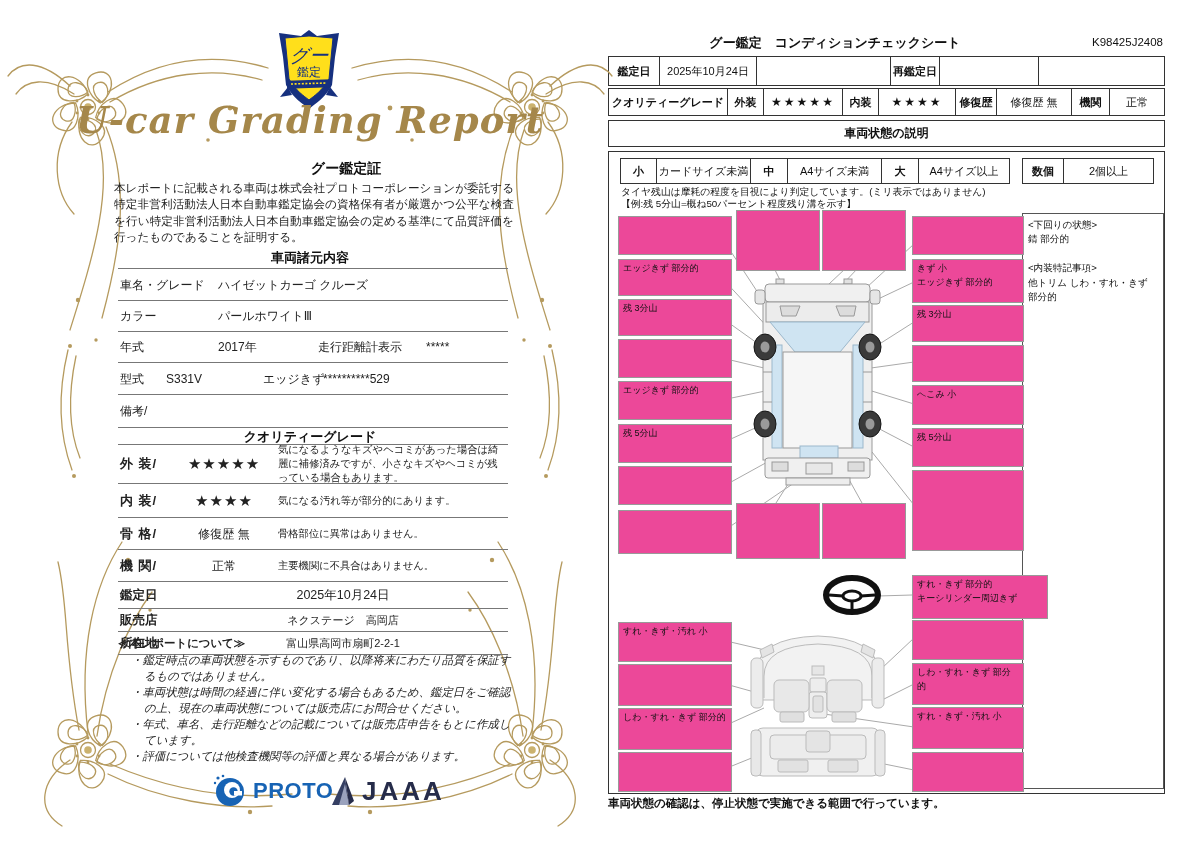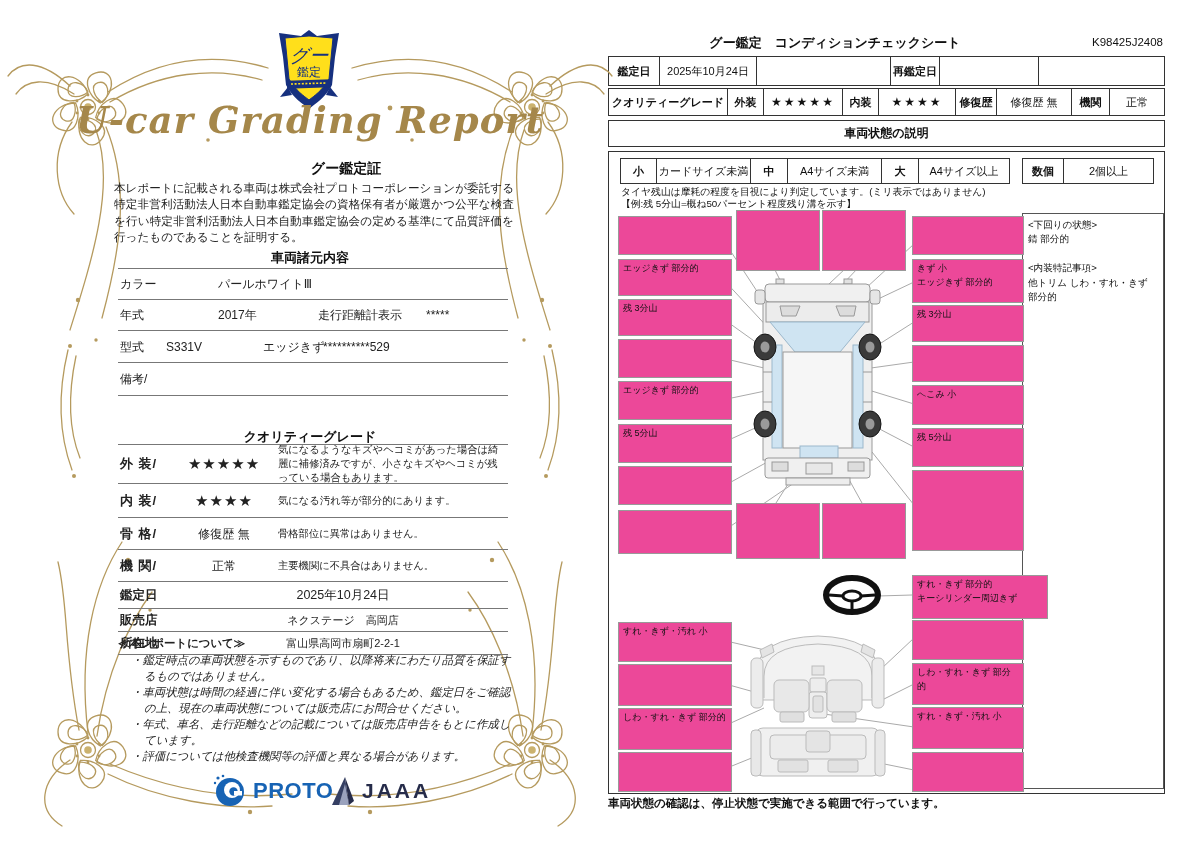--- a/index.html
+++ b/index.html
@@ -27,21 +27,21 @@
   .mrow .mlabel{position:absolute;left:2px;top:50%;transform:translateY(-50%);font-weight:bold;}
   .mrow .mval{position:absolute;left:100px;width:250px;text-align:center;top:50%;transform:translateY(-50%);white-space:nowrap;}
   .about{left:118px;top:636px;width:396px;font-size:11.4px;line-height:1.4;color:#222;
     font-family:"Liberation Serif","DejaVu Serif",serif;}
   .about .ah{font-weight:bold;margin-bottom:1px;}
   .about .ai{padding-left:26px;text-indent:-13px;font-style:italic;}
   
   .badge-txt{position:absolute;width:100%;text-align:center;color:#16307f;font-weight:normal;}
   
   .proto-text{font-size:22px;font-weight:bold;color:#1763b4;letter-spacing:.5px;}
-  .jaaa-text{font-size:21px;font-weight:bold;color:#262c4a;letter-spacing:3px;}
+  .jaaa-text{font-size:26px;font-weight:bold;color:#262c4a;letter-spacing:3px;}
 
   
   .sheet-title{left:650px;top:34px;width:370px;text-align:center;font-size:13px;font-weight:bold;color:#111;}
   .sheet-code{left:1063px;top:36px;width:100px;font-size:11.5px;color:#111;text-align:right;}
   .tbl{display:flex;border:1px solid #333;background:#fff;}
   .tbl .c{border-right:1px solid #333;display:flex;align-items:center;justify-content:center;
           font-size:11px;color:#111;white-space:nowrap;overflow:hidden;}
   .tbl .c:last-child{border-right:none;}
   .tbl .c.b{font-weight:bold;}
   .tbl .stars{font-size:12px;letter-spacing:2px;}
@@ -139,20 +139,24 @@
       <div class="badge-txt" style="top:35px;font-size:12px;">鑑定</div>
     </div>
 
     <div class="abs cert-title" style="z-index:2">U-car Grading Report</div>
     <div class="abs cert-sub" style="z-index:2">グー鑑定証</div>
     <p class="abs cert-intro" style="z-index:2;margin:0">本レポートに記載される車両は株式会社プロトコーポレーションが委託する特定非営利活動法人日本自動車鑑定協会の資格保有者が厳選かつ公平な検査を行い特定非営利活動法人日本自動車鑑定協会の定める基準にて品質評価を行ったものであることを証明する。</p>
 
     <div class="abs h-center" style="top:249px;z-index:2">車両諸元内容</div>
 
     <div class="abs spec" style="top:268px;z-index:2">
+      <div class="srow" style="height:31px">
+        <span style="left:2px">車名・グレード</span>
+        <span style="left:100px">ハイゼットカーゴ クルーズ</span>
+      </div>
       <div class="srow" style="height:30px">
         <span style="left:2px">カラー</span>
         <span style="left:100px">パールホワイトⅢ</span>
       </div>
       <div class="srow" style="height:30px">
         <span style="left:2px">年式</span>
         <span style="left:100px">2017年</span>
         <span style="left:200px">走行距離計表示</span>
         <span style="left:308px">*****</span>
       </div>

